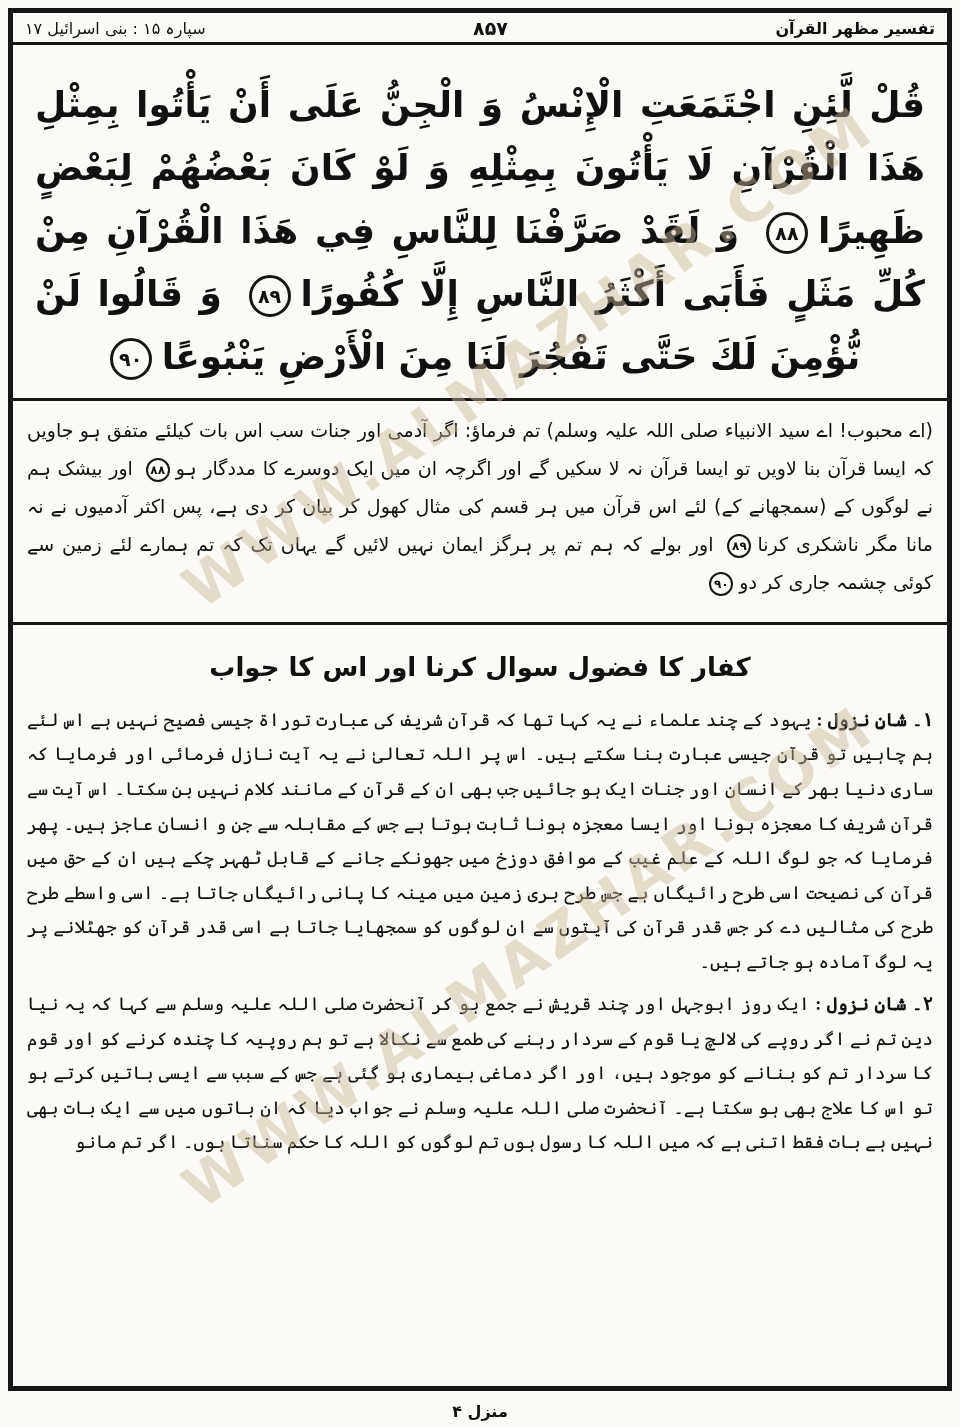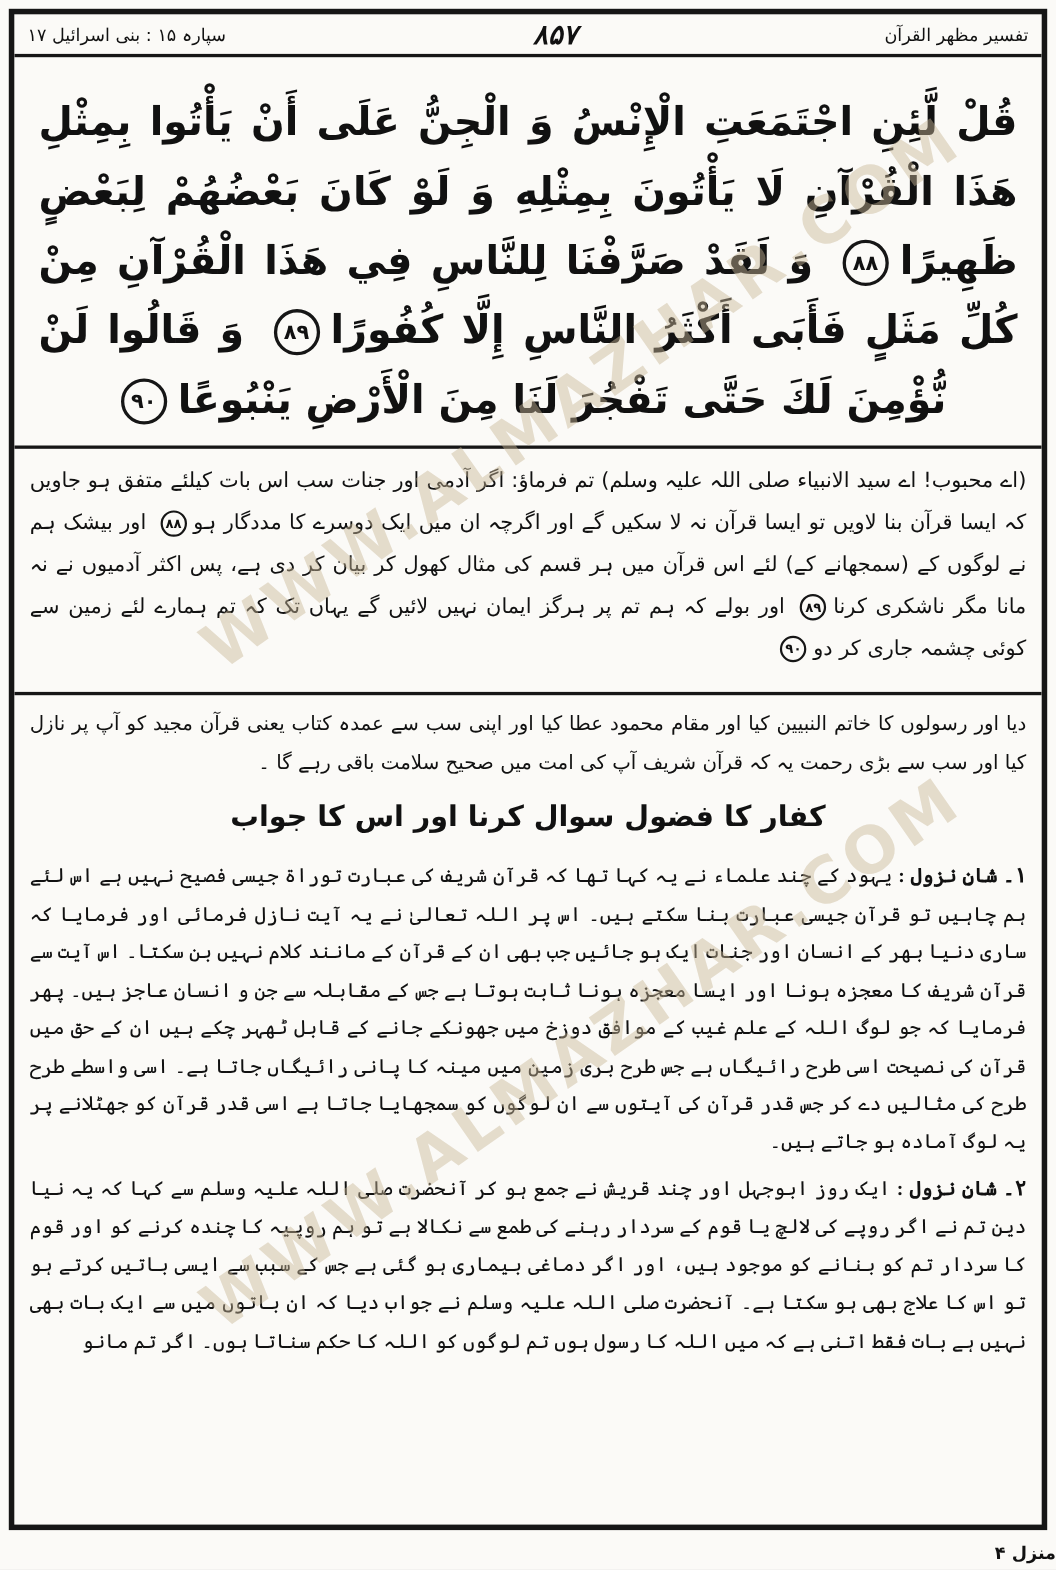--- a/index.html
+++ b/index.html
@@ -25,22 +25,22 @@
   }
 
   .header {
     display: flex;
     align-items: center;
     justify-content: space-between;
     padding: 4px 12px 3px 12px;
     border-bottom: 3px solid #161616;
     direction: rtl;
   }
-  .h-right { font-size: 16px; font-weight: normal; white-space: nowrap; }
-  .h-center { font-size: 25px; font-weight: bold; letter-spacing: 2px; padding: 0 10px; font-style: italic; }
+  .h-right { font-size: 16px; font-weight: bold; white-space: nowrap; }
+  .h-center { font-size: 19px; font-weight: bold; letter-spacing: 2px; padding: 0 10px; }
   .h-left { font-size: 16px; white-space: nowrap; }
 
   .quran {
     direction: rtl;
     text-align: justify;
     text-align-last: center;
     font-weight: bold;
     font-size: 36px;
     line-height: 1.75;
     padding: 28px 22px 10px 22px;
@@ -96,21 +96,21 @@
     font-size: 26px;
     font-weight: bold;
     margin: 8px 0 10px 0;
   }
   .commentary .para { margin-bottom: 8px; font-family: Liberation Serif, serif; }
   .para-label { font-weight: bold; }
 
   .footer {
     position: absolute;
     bottom: 6px; left: 0; right: 0;
-    text-align: right;
+    text-align: center;
     font-size: 16px;
     font-weight: bold;
     z-index: 1;
   }
 
   .watermark {
     position: absolute;
     z-index: 5;
     color: #c9b898;
     opacity: 0.45;
@@ -152,21 +152,20 @@
 
     <div class="translation" lang="ur">
       <span>(اے محبوب! اے سید الانبیاء صلی اللہ علیہ وسلم) تم فرماؤ: اگر آدمی اور جنات سب اس بات کیلئے متفق ہو جاویں کہ ایسا قرآن بنا لاویں تو ایسا قرآن نہ لا سکیں گے اور اگرچہ ان میں ایک دوسرے کا مددگار ہو</span><span class="tnum">۸۸</span>
       <span>اور بیشک ہم نے لوگوں کے (سمجھانے کے) لئے اس قرآن میں ہر قسم کی مثال کھول کر بیان کر دی ہے، پس اکثر آدمیوں نے نہ مانا مگر ناشکری کرنا</span><span class="tnum">۸۹</span>
       <span>اور بولے کہ ہم تم پر ہرگز ایمان نہیں لائیں گے یہاں تک کہ تم ہمارے لئے زمین سے کوئی چشمہ جاری کر دو</span><span class="tnum">۹۰</span>
     </div>
 
     <div class="rule"></div>
 
     <div class="commentary" lang="ur">
-      <p class="intro">دیا اور رسولوں کا خاتم النبیین کیا اور مقام محمود عطا کیا اور اپنی سب سے عمدہ کتاب یعنی قرآن مجید کو آپ پر نازل کیا اور سب سے بڑی رحمت یہ کہ قرآن شریف آپ کی امت میں صحیح سلامت باقی رہے گا ۔</p>
       <h2 class="heading">کفار کا فضول سوال کرنا اور اس کا جواب</h2>
       <p class="para"><span class="para-label">۱۔ شانِ نزول :</span> <span>یہود کے چند علماء نے یہ کہا تھا کہ قرآن شریف کی عبارت توراۃ جیسی فصیح نہیں ہے اس لئے ہم چاہیں تو قرآن جیسی عبارت بنا سکتے ہیں۔ اس پر اللہ تعالیٰ نے یہ آیت نازل فرمائی اور فرمایا کہ ساری دنیا بھر کے انسان اور جنات ایک ہو جائیں جب بھی ان کے قرآن کے مانند کلام نہیں بن سکتا۔ اس آیت سے قرآن شریف کا معجزہ ہونا اور ایسا معجزہ ہونا ثابت ہوتا ہے جس کے مقابلہ سے جن و انسان عاجز ہیں۔ پھر فرمایا کہ جو لوگ اللہ کے علم غیب کے موافق دوزخ میں جھونکے جانے کے قابل ٹھہر چکے ہیں ان کے حق میں قرآن کی نصیحت اسی طرح رائیگاں ہے جس طرح بری زمین میں مینہ کا پانی رائیگاں جاتا ہے۔ اسی واسطے طرح طرح کی مثالیں دے کر جس قدر قرآن کی آیتوں سے ان لوگوں کو سمجھایا جاتا ہے اسی قدر قرآن کو جھٹلانے پر یہ لوگ آمادہ ہو جاتے ہیں۔</span></p>
       <p class="para"><span class="para-label">۲۔ شانِ نزول :</span> <span>ایک روز ابوجہل اور چند قریش نے جمع ہو کر آنحضرت صلی اللہ علیہ وسلم سے کہا کہ یہ نیا دین تم نے اگر روپے کی لالچ یا قوم کے سردار رہنے کی طمع سے نکالا ہے تو ہم روپیہ کا چندہ کرنے کو اور قوم کا سردار تم کو بنانے کو موجود ہیں، اور اگر دماغی بیماری ہو گئی ہے جس کے سبب سے ایسی باتیں کرتے ہو تو اس کا علاج بھی ہو سکتا ہے۔ آنحضرت صلی اللہ علیہ وسلم نے جواب دیا کہ ان باتوں میں سے ایک بات بھی نہیں ہے بات فقط اتنی ہے کہ میں اللہ کا رسول ہوں تم لوگوں کو اللہ کا حکم سناتا ہوں۔ اگر تم مانو</span></p>
     </div>
 
   </div>
 
   <div class="footer">منزل ۴</div>
 
 </div>

